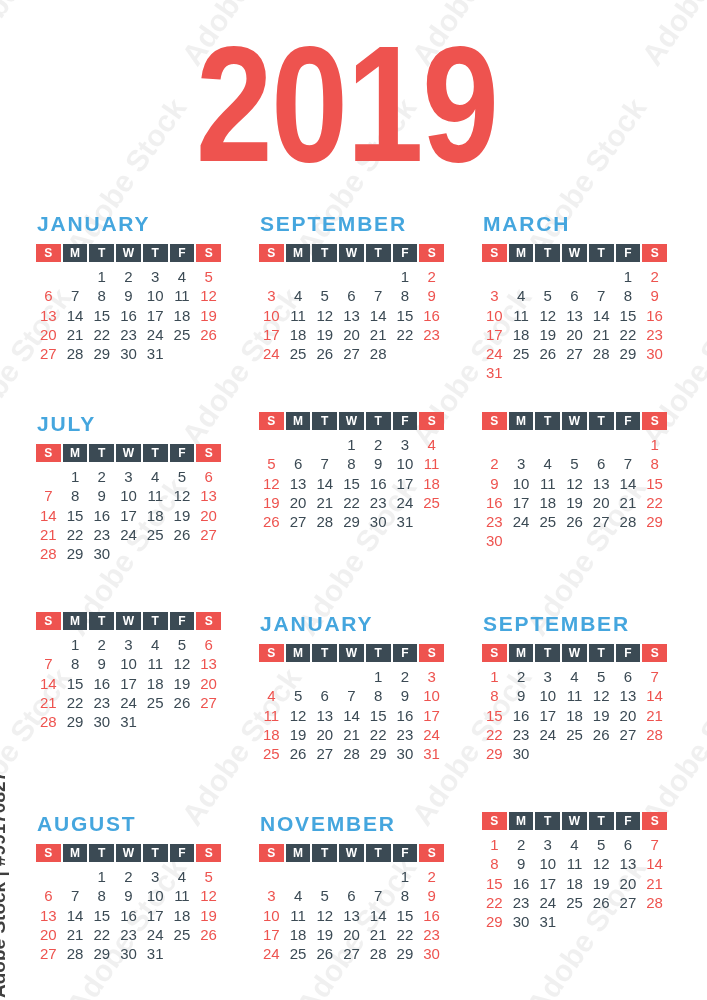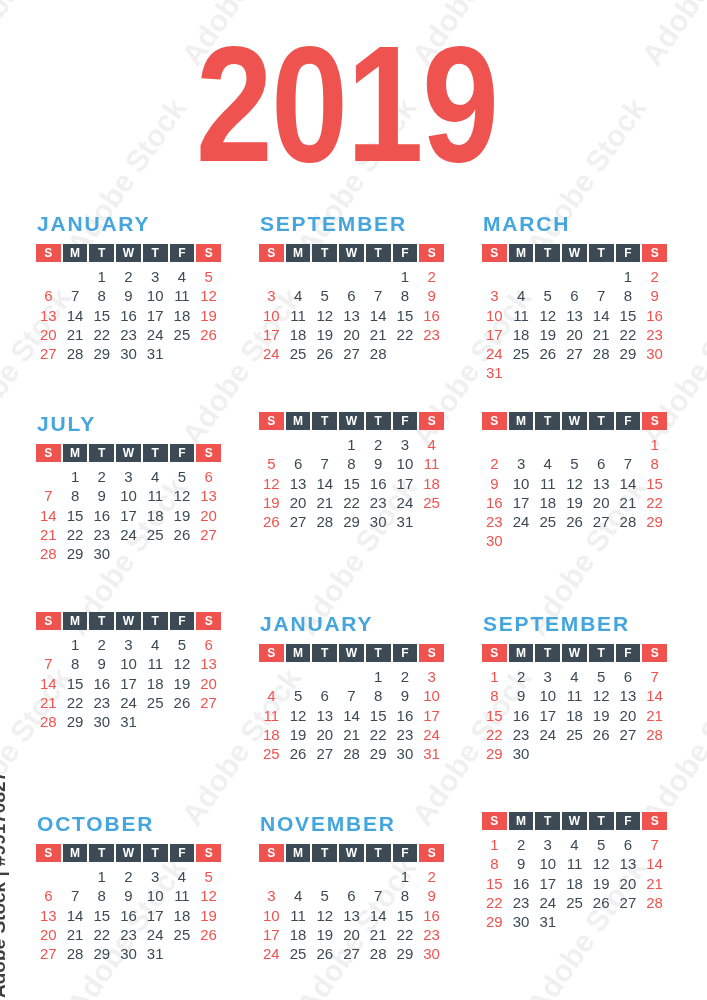--- a/index.html
+++ b/index.html
@@ -544,21 +544,21 @@
           <span class="day">24</span>
           <span class="day">25</span>
           <span class="day">26</span>
           <span class="day">27</span>
           <span class="day we">28</span>
           <span class="day we">29</span>
           <span class="day">30</span>
         </div>
       </section>
       <section class="month">
-        <h3 class="month-title">OCTOBER</h3>
+        <h3 class="month-title">AUGUST</h3>
         <div class="dow-row">
           <span class="dow we">S</span>
           <span class="dow">M</span>
           <span class="dow">T</span>
           <span class="dow">W</span>
           <span class="dow">T</span>
           <span class="dow">F</span>
           <span class="dow we">S</span>
         </div>
         <div class="days">

